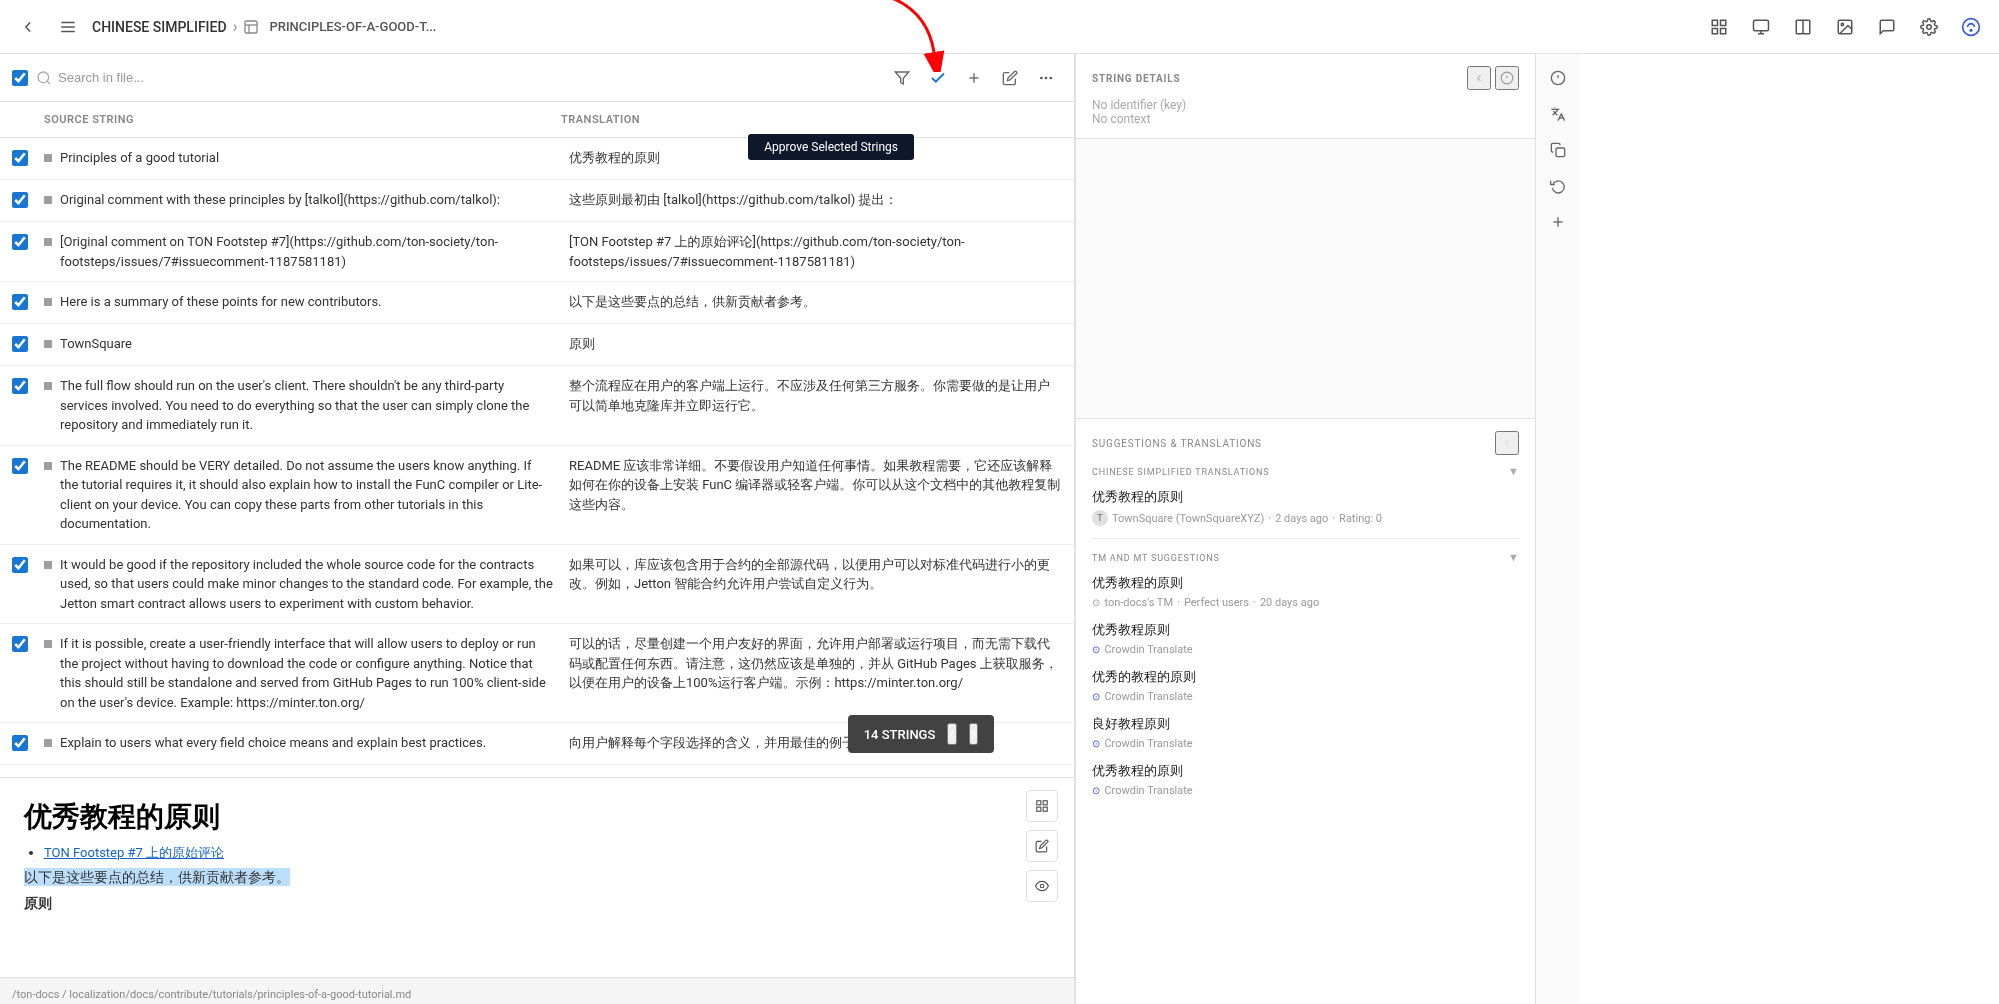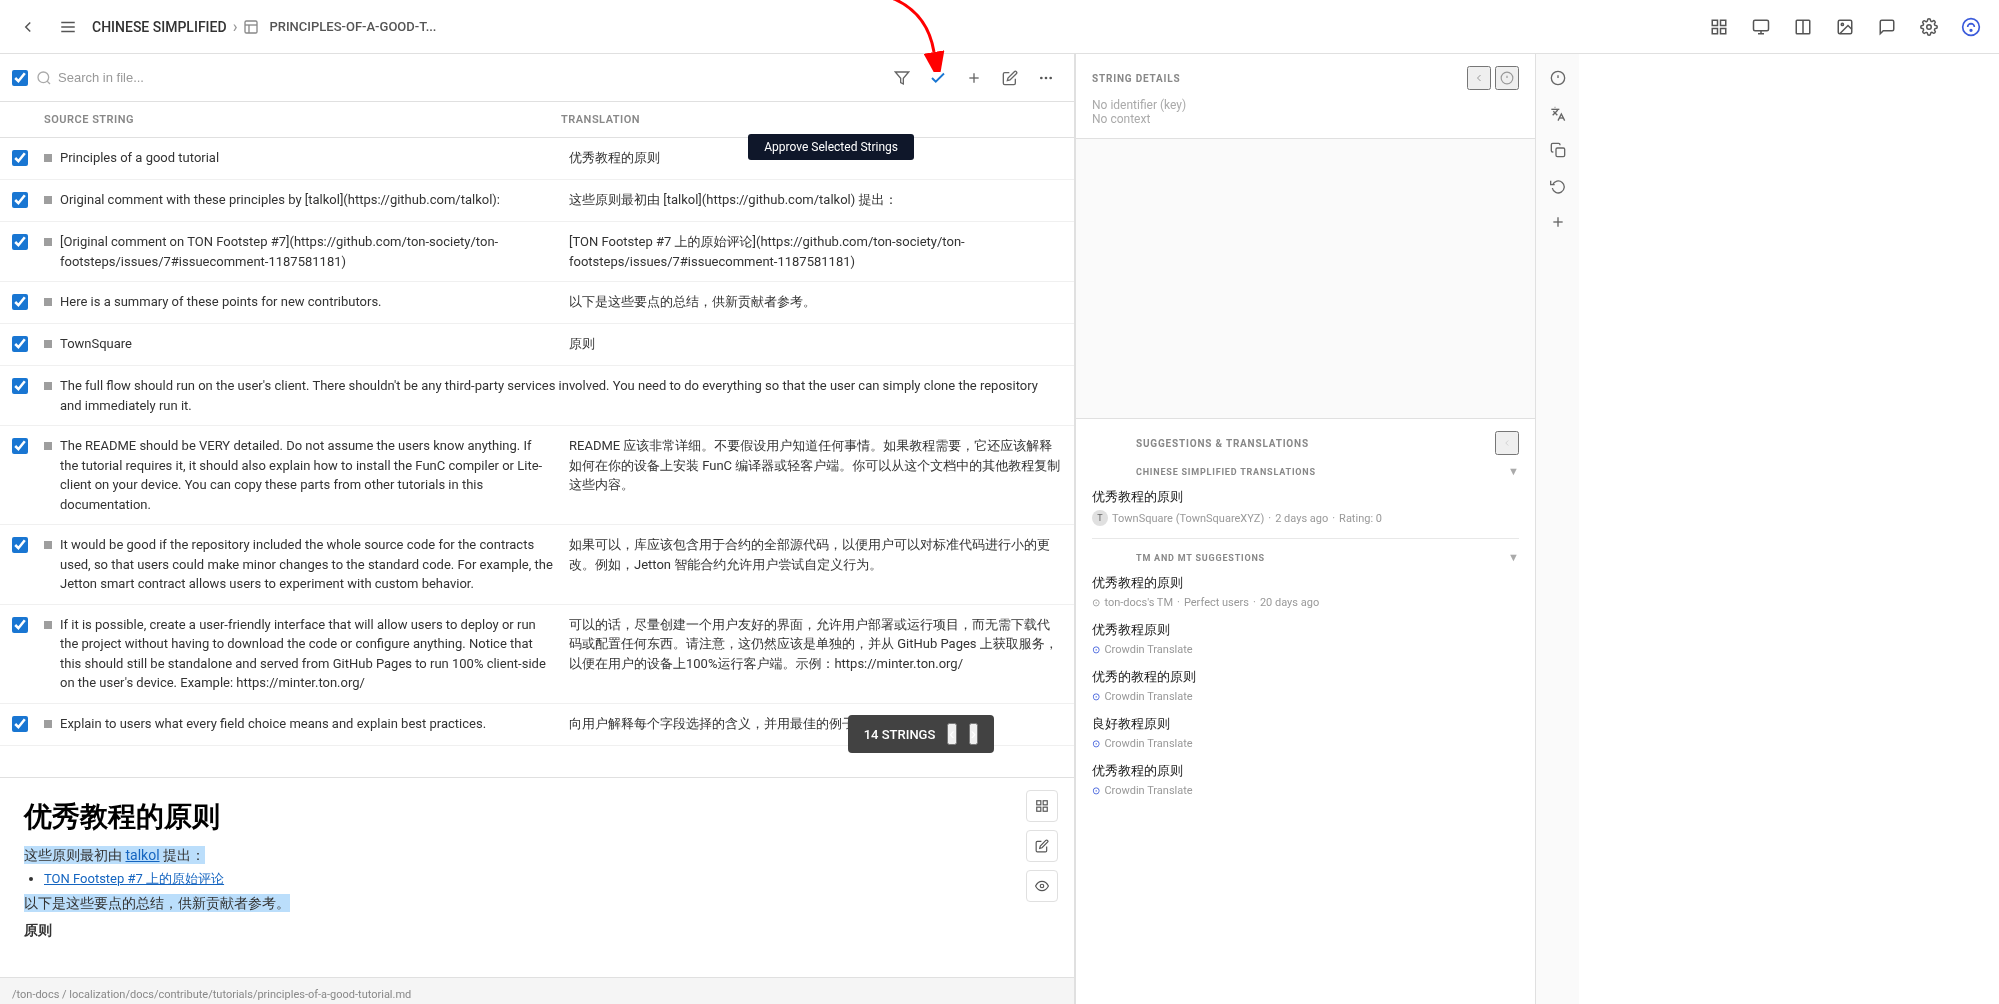--- a/index.html
+++ b/index.html
@@ -116,21 +116,21 @@
     .panel-title { font-size: 10px; font-weight: 700; color: #888; letter-spacing: 0.8px; text-transform: uppercase; }
     .panel-icon { width: 24px; height: 24px; display: flex; align-items: center; justify-content: center; color: #999; cursor: pointer; }
     .detail-text { font-size: 12px; color: #aaa; }
 
     
     .suggestions-panel { flex: 1; overflow-y: auto; padding: 12px 16px; }
     .section-header {
       display: flex; align-items: center; justify-content: space-between;
       margin-bottom: 10px; cursor: pointer;
     }
-    .section-title { font-size: 10px; font-weight: 700; color: #888; letter-spacing: 0.8px; text-transform: uppercase; margin-left: 44px; }
+    .section-title { font-size: 10px; font-weight: 400; color: #888; letter-spacing: 0.8px; text-transform: uppercase; }
 
     .suggestion-item { margin-bottom: 12px; }
     .suggestion-text { font-size: 13px; color: #1a1a1a; margin-bottom: 4px; }
     .suggestion-meta { font-size: 11px; color: #999; display: flex; align-items: center; gap: 4px; }
     .avatar-sm { width: 16px; height: 16px; border-radius: 50%; background: #e0e0e0; display: inline-flex; align-items: center; justify-content: center; font-size: 9px; color: #666; }
     .divider { height: 1px; background: #e8e8e8; margin: 12px 0; }
 
     .right-sidebar { width: 44px; display: flex; flex-direction: column; align-items: center; padding-top: 8px; gap: 4px; border-left: 1px solid #e0e0e0; background: #fafafa; }
     .side-icon { width: 32px; height: 32px; display: flex; align-items: center; justify-content: center; cursor: pointer; border-radius: 4px; color: #666; }
 
@@ -317,20 +317,21 @@
           <div class="row-check"><input type="checkbox" class="checkbox" checked="" style=""></div>
           <div class="row-status"><div class="status-dot"></div></div>
           <div class="row-source">TownSquare</div>
           <div class="row-translation">原则</div>
         </div>
 
         <div class="string-row">
           <div class="row-check"><input type="checkbox" class="checkbox" checked="" style=""></div>
           <div class="row-status"><div class="status-dot"></div></div>
           <div class="row-source">The full flow should run on the user's client. There shouldn't be any third-party services involved. You need to do everything so that the user can simply clone the repository and immediately run it.</div>
+          <div class="row-translation">整个流程应在用户的客户端上运行。不应涉及任何第三方服务。你需要做的是让用户可以简单地克隆库并立即运行它。</div>
         </div>
 
         <div class="string-row">
           <div class="row-check"><input type="checkbox" class="checkbox" checked="" style=""></div>
           <div class="row-status"><div class="status-dot"></div></div>
           <div class="row-source">The README should be VERY detailed. Do not assume the users know anything. If the tutorial requires it, it should also explain how to install the FunC compiler or Lite-client on your device. You can copy these parts from other tutorials in this documentation.</div>
           <div class="row-translation">README 应该非常详细。不要假设用户知道任何事情。如果教程需要，它还应该解释如何在你的设备上安装 FunC 编译器或轻客户端。你可以从这个文档中的其他教程复制这些内容。</div>
         </div>
 
         <div class="string-row">
@@ -358,23 +359,20 @@
       <div class="strings-badge">
         <span>14 STRINGS</span>
         <button class="badge-nav">‹</button>
         <button class="badge-nav">›</button>
       </div>
     </div>
 
     <div class="preview-panel">
       <div class="preview-text">
         <h2>优秀教程的原则</h2>
-        <p>
-          <span class="preview-highlighted">这些原则最初由 <a href="#">talkol</a> 提出：</span>
-        </p>
         <ul style="margin-left:20px;margin-top:0;">
           <li><a href="#">TON Footstep #7 上的原始评论</a></li>
         </ul>
         <p style="margin-top:4px;">
           <span class="preview-highlighted">以下是这些要点的总结，供新贡献者参考。</span>
         </p>
         <p style="margin-top:4px;font-weight:600;">原则</p>
       </div>
       <div class="preview-tools">
         <button class="preview-tool-btn">

